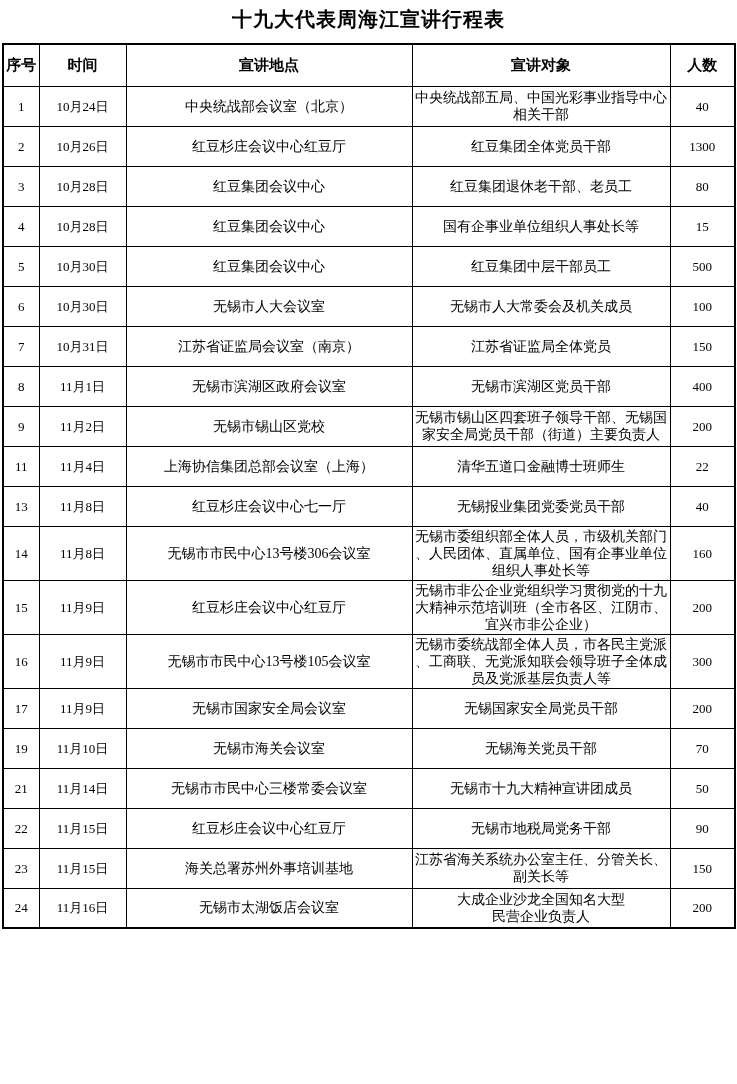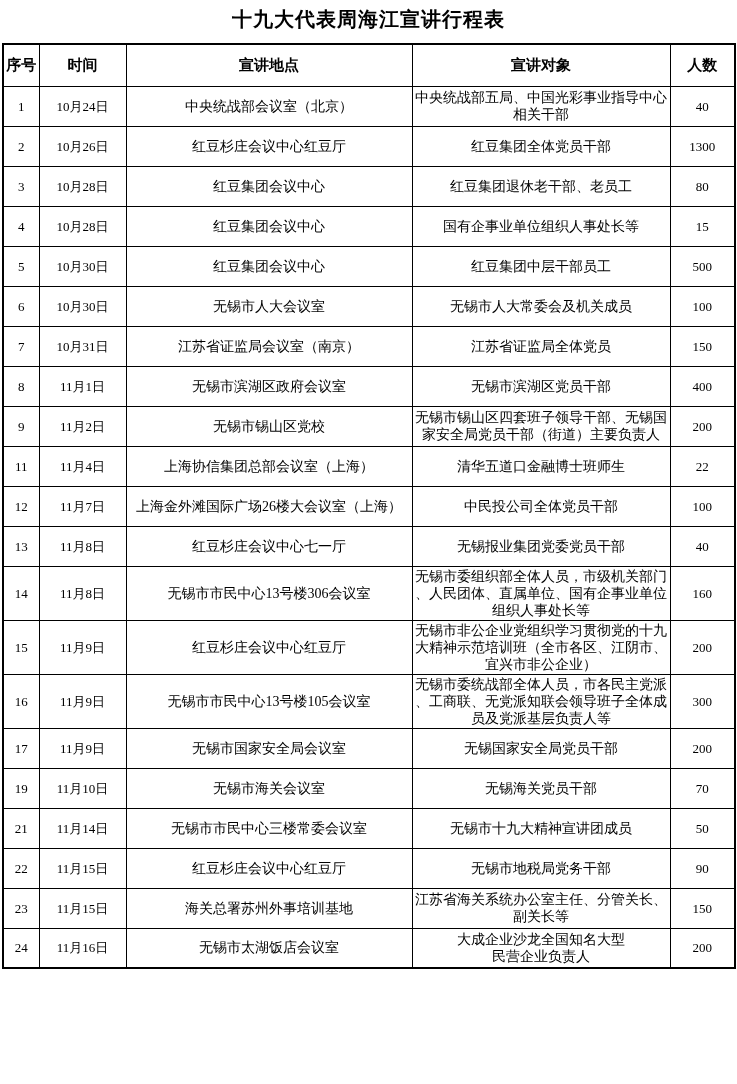--- a/index.html
+++ b/index.html
@@ -167,27 +167,20 @@
 
 
   <tr>
     <td class="num">11</td>
     <td class="num">11月4日</td>
     <td class="loc">上海协信集团总部会议室（上海）</td>
     <td class="aud">清华五道口金融博士班师生</td>
     <td class="num">22</td>
   </tr>
 
-  <tr>
-    <td class="num">12</td>
-    <td class="num">11月7日</td>
-    <td class="loc">上海金外滩国际广场26楼大会议室（上海）</td>
-    <td class="aud">中民投公司全体党员干部</td>
-    <td class="num">100</td>
-  </tr>
 
   <tr>
     <td class="num">13</td>
     <td class="num">11月8日</td>
     <td class="loc">红豆杉庄会议中心七一厅</td>
     <td class="aud">无锡报业集团党委党员干部</td>
     <td class="num">40</td>
   </tr>
 
   <tr>

